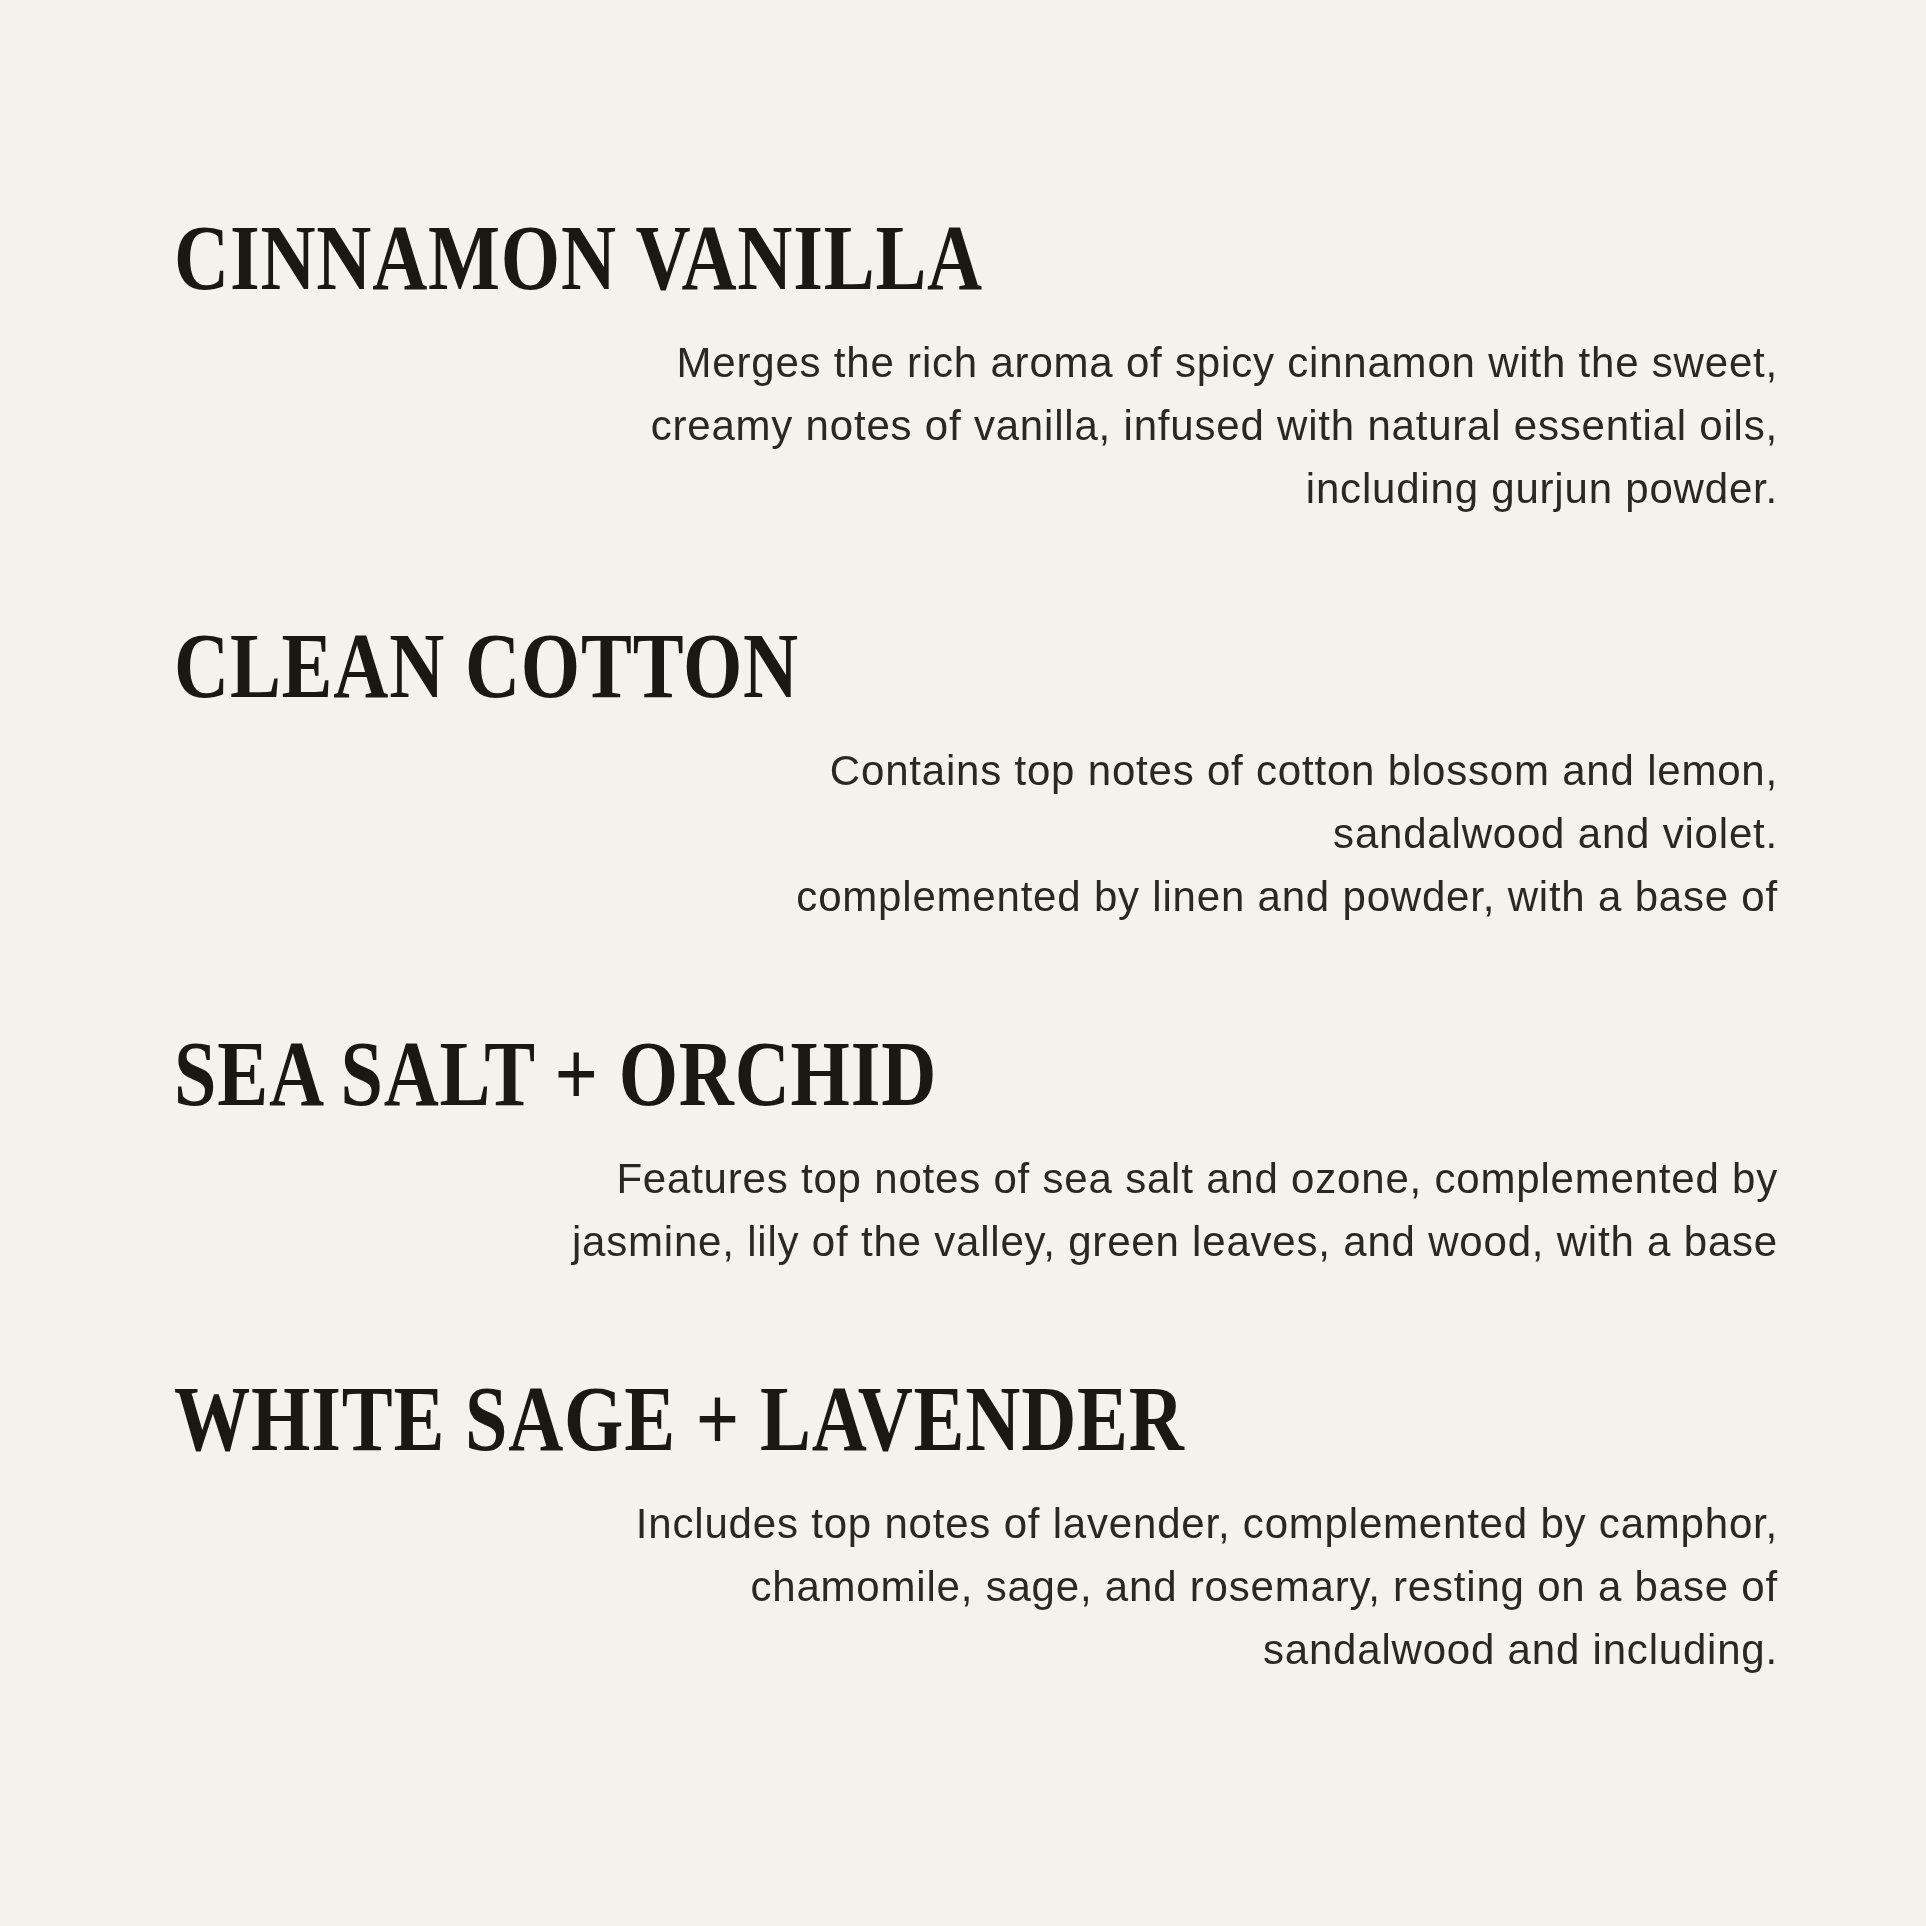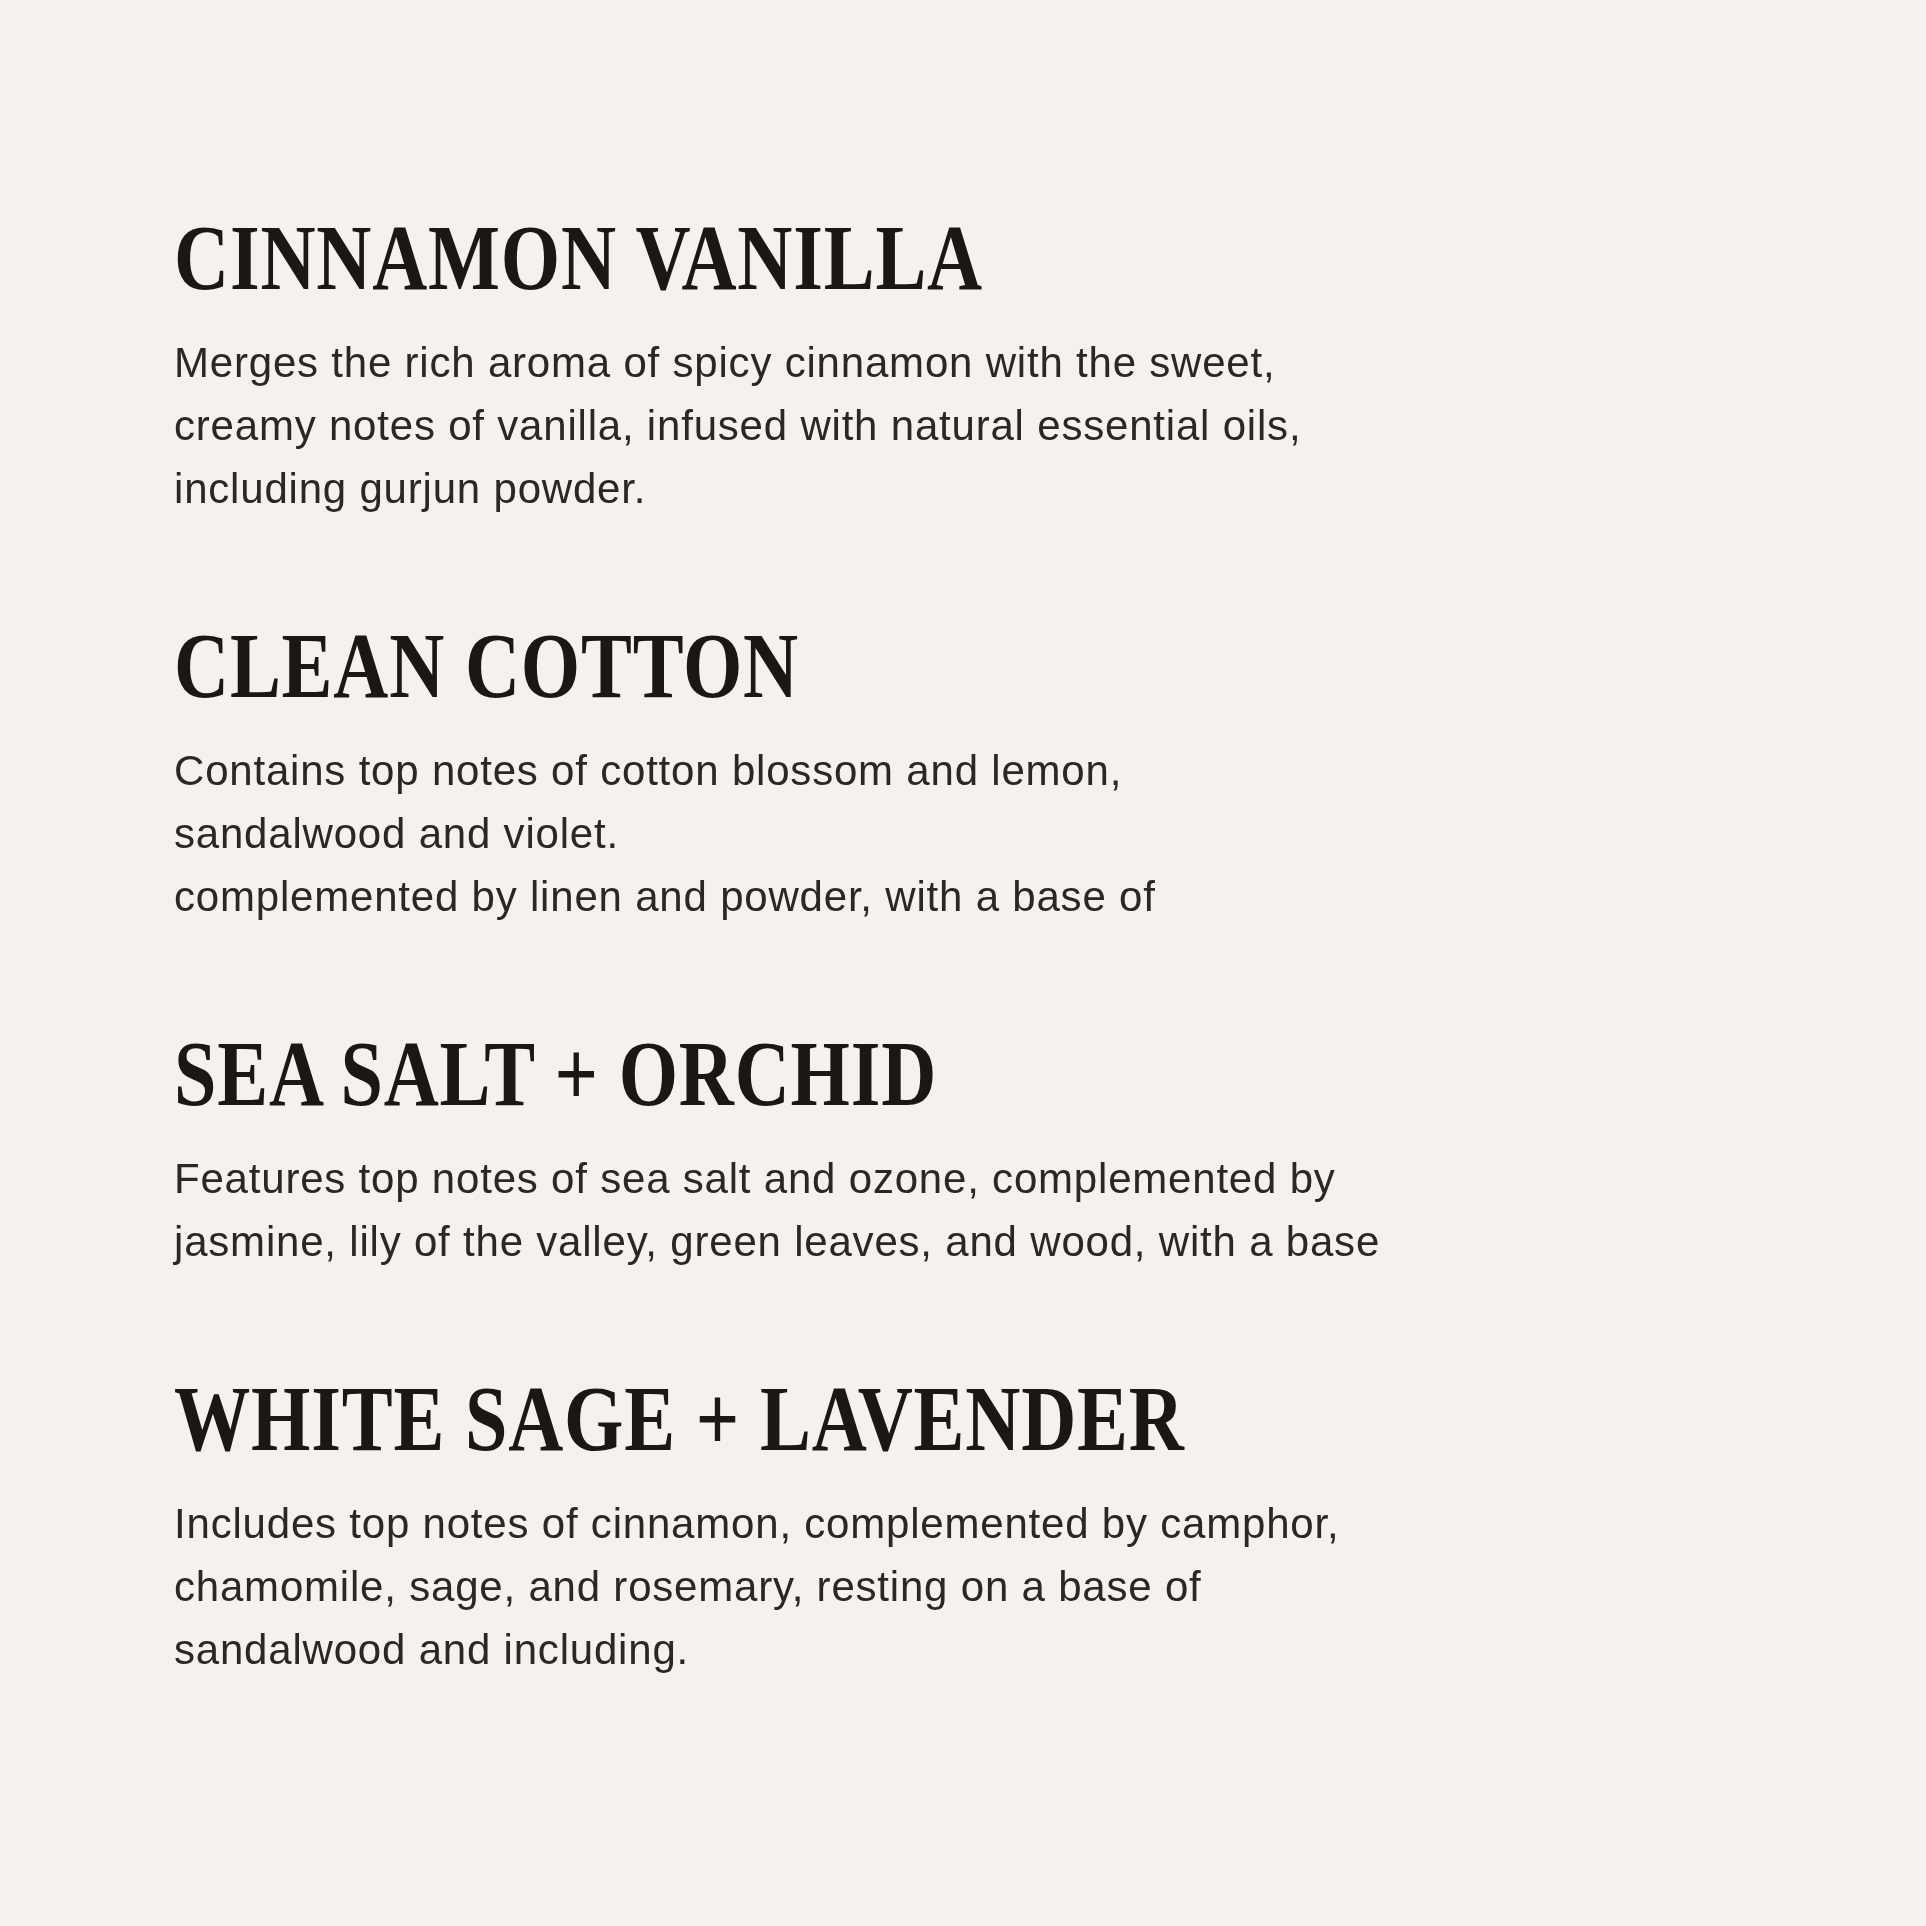--- a/index.html
+++ b/index.html
@@ -36,20 +36,21 @@
   .scent-description {
     margin: 0;
   }
   .desc-line {
     font-family: "Liberation Sans", sans-serif;
     font-size: 42px;
     line-height: 63px;
     letter-spacing: 0.8px;
     color: #2b2824;
     white-space: nowrap;
+    text-align: right;
   }
 </style>
 </head>
 <body>
 
 <div class="content">
 
   <div class="section">
     <h2 class="scent-title">CINNAMON VANILLA</h2>
     <div class="scent-description">
@@ -72,20 +73,20 @@
     <h2 class="scent-title">SEA SALT + ORCHID</h2>
     <div class="scent-description">
       <div class="desc-line">Features top notes of sea salt and ozone, complemented by</div>
       <div class="desc-line">jasmine, lily of the valley, green leaves, and wood, with a base</div>
     </div>
   </div>
 
   <div class="section">
     <h2 class="scent-title">WHITE SAGE + LAVENDER</h2>
     <div class="scent-description">
-      <div class="desc-line">Includes top notes of cinnamon, complemented by camphor,</div>
+      <div class="desc-line">Includes top notes of lavender, complemented by camphor,</div>
       <div class="desc-line">chamomile, sage, and rosemary, resting on a base of</div>
       <div class="desc-line">sandalwood and including.</div>
     </div>
   </div>
 
 </div>
 
 
 </body></html>

